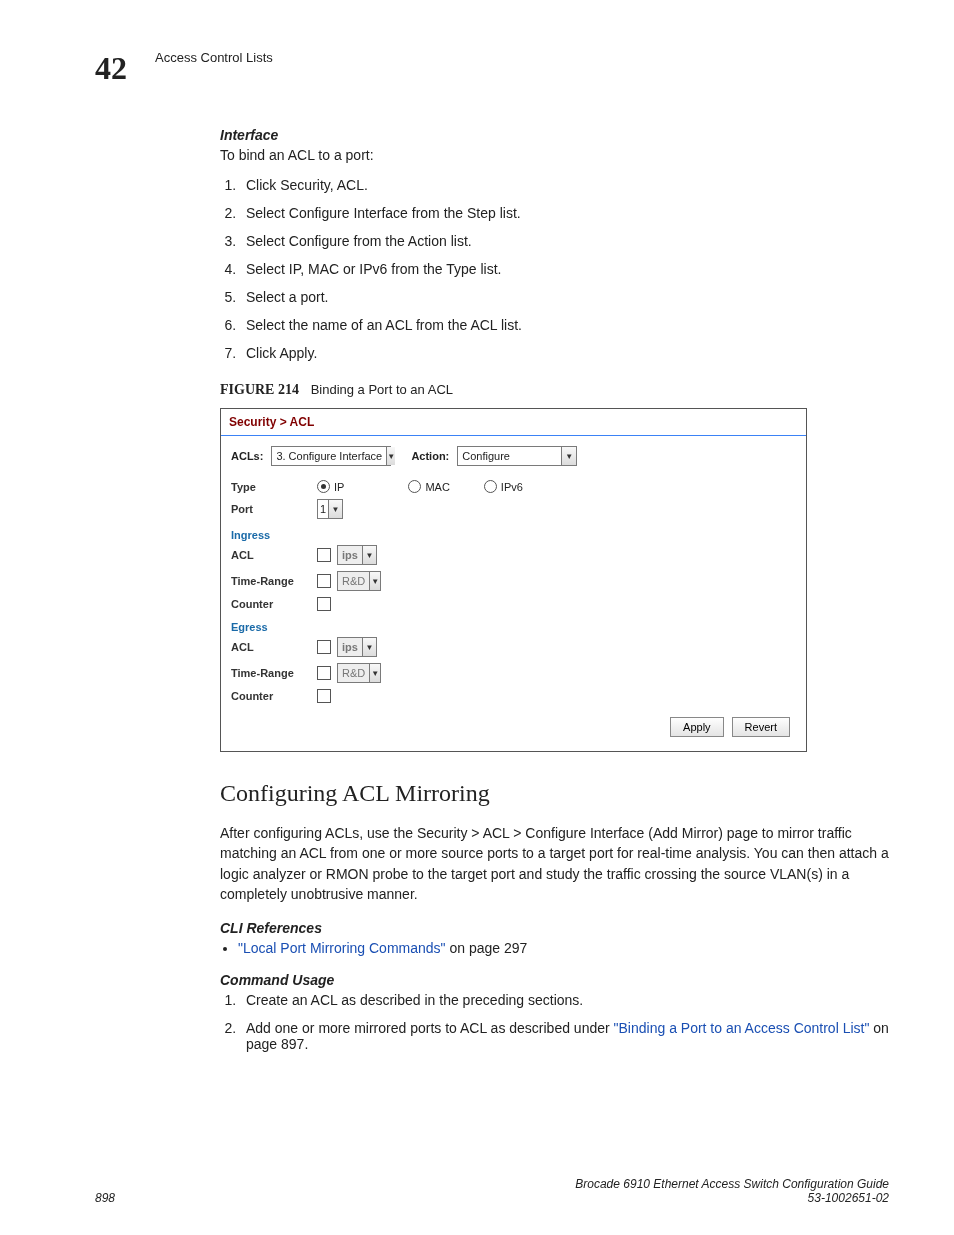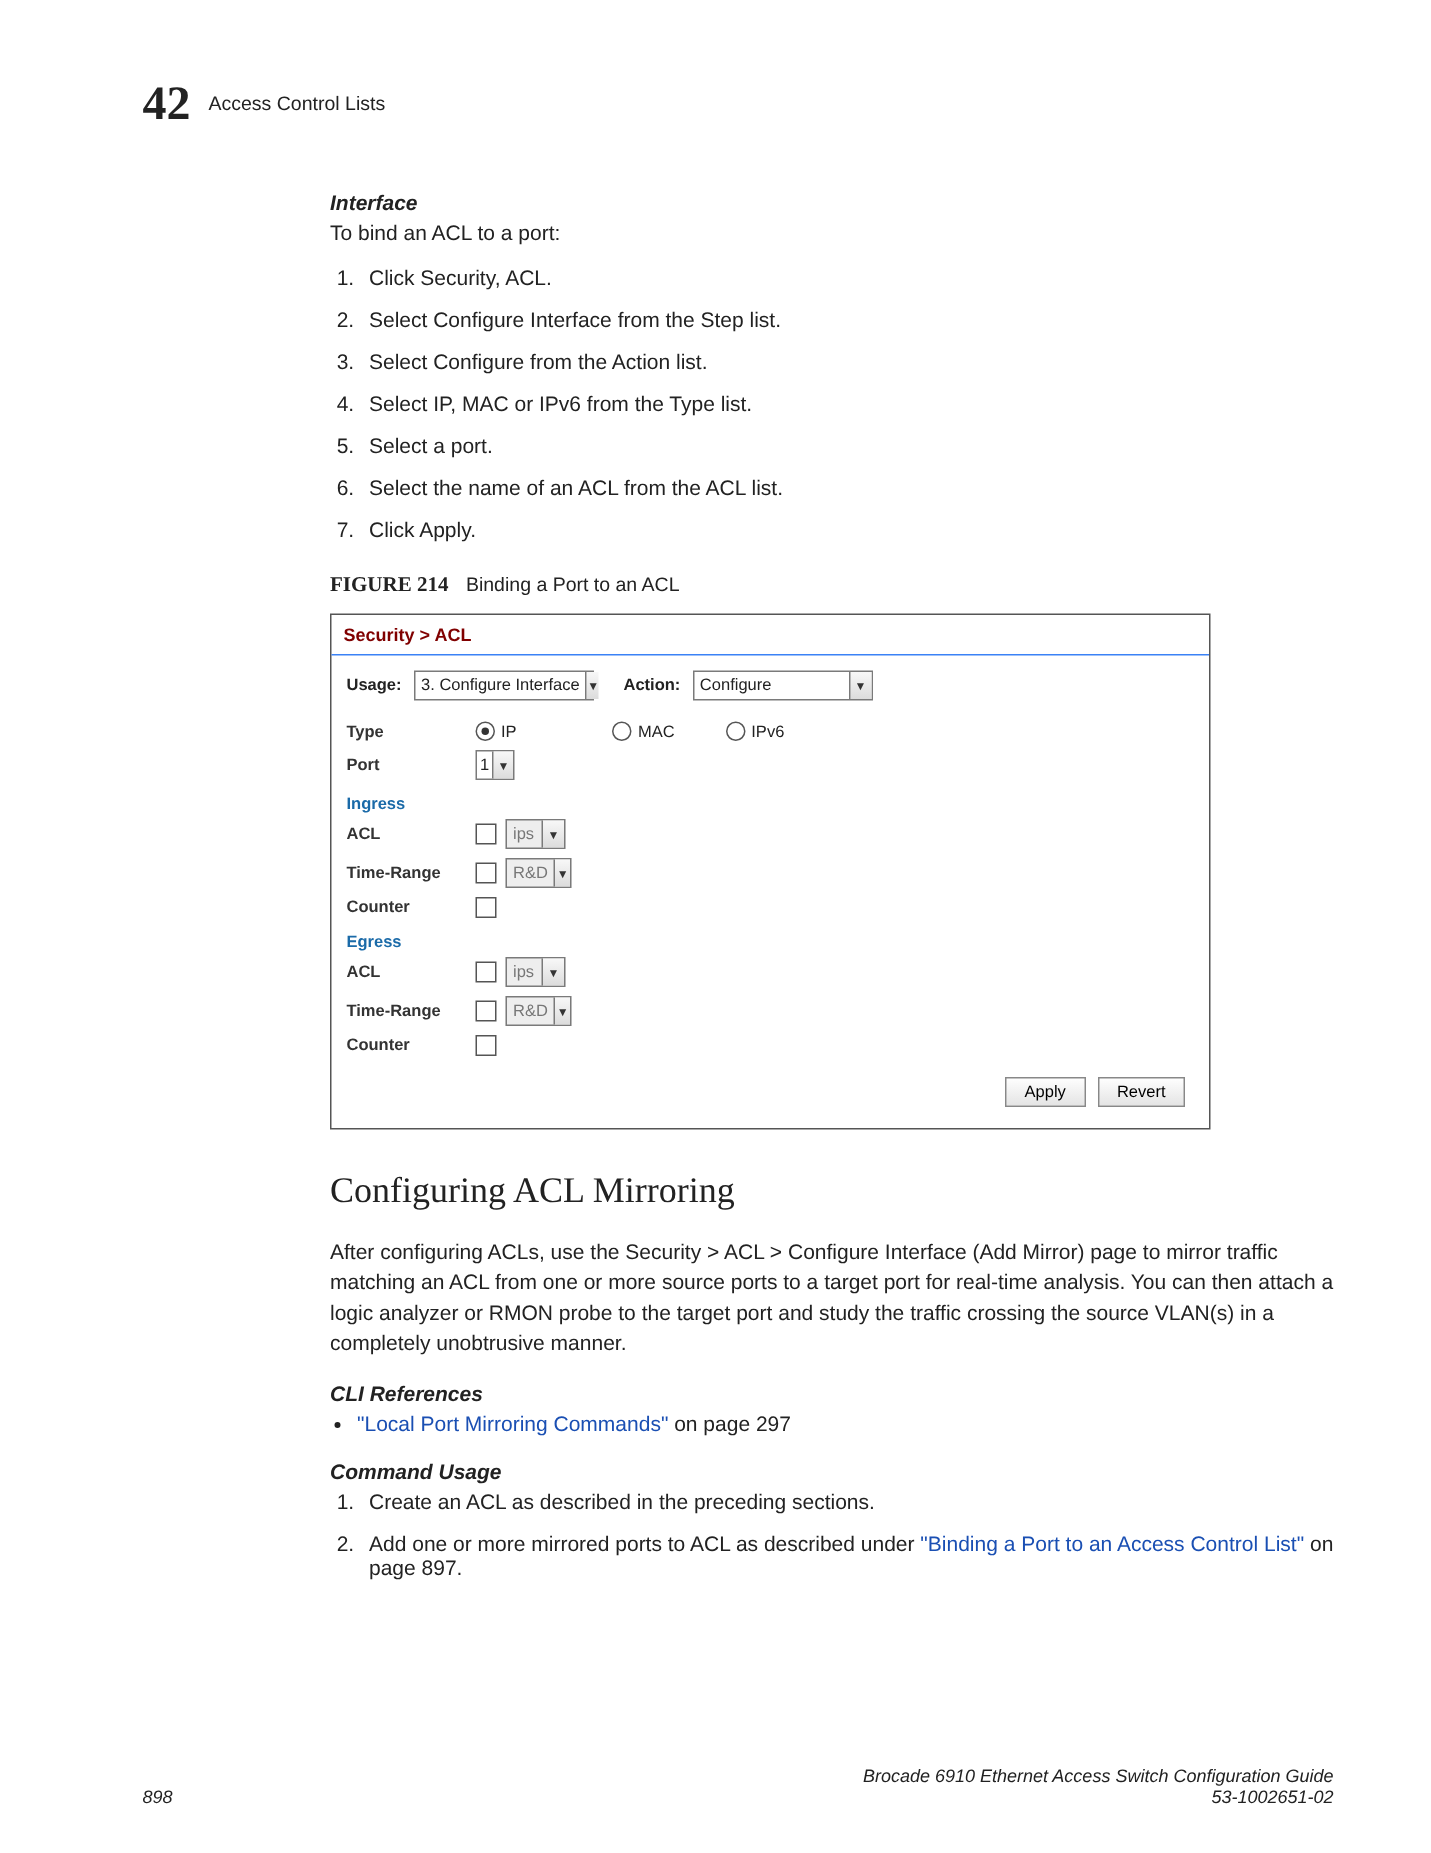--- a/index.html
+++ b/index.html
@@ -12,22 +12,22 @@
     height: 1235px;
   }
   .page {
     padding: 50px 65px 40px 95px;
     position: relative;
     height: 100%;
     box-sizing: border-box;
   }
   .runhead {
     display: flex;
-    align-items: center;
-    gap: 12px;
+    align-items: flex-start;
+    gap: 28px;
     margin-bottom: 40px;
   }
   .chapnum {
     font-family: Georgia, 'Times New Roman', serif;
     font-size: 32px;
     font-weight: bold;
   }
   .chapname {
     font-size: 13px;
   }
@@ -122,21 +122,21 @@
     background: linear-gradient(#f8f8f8,#dcdcdc);
     font-size: 8px;
     color: #333;
   }
   .sel.w-step { width: 118px; }
   .sel.w-step .seltext { flex: 1; }
   .sel.w-action { width: 118px; }
   .sel.w-action .seltext { flex: 1; }
   .sel.small { width: 24px; }
   .sel.small .seltext { flex: 1; padding: 0 2px; }
-  .sel.mid { width: 38px; }
+  .sel.mid { width: 38px; font-weight: bold; }
   .sel.mid .seltext { flex:1; color:#777; }
   .sel.mid2 { width: 42px; align-items: center; }
   .sel.mid2 .seltext { flex:1; color:#777; }
   .sel.dis { background:#eee; }
   .cb {
     width:12px;height:12px;border:1px solid #555;background:#fff;display:inline-block;flex-shrink:0;
   }
   .radio {
     width:11px;height:11px;border:1px solid #555;border-radius:50%;display:inline-flex;align-items:center;justify-content:center;flex-shrink:0;
   }
@@ -206,21 +206,21 @@
 
     <div class="figlabel">
       <span class="figword">FIGURE 214</span>
       &nbsp;&nbsp;<span class="figtitle">Binding a Port to an ACL</span>
     </div>
 
     <div class="figbox">
       <div class="fig-header">Security &gt; ACL</div>
       <div class="fig-body">
         <div class="steprow1">
-          <span class="plainlbl">Usage:</span>
+          <span class="plainlbl">ACLs:</span>
           <span class="sel w-step">
             <span class="seltext">3. Configure Interface</span>
             <span class="arrow">▼</span>
           </span>
           <span style="width:8px"></span>
           <span class="plainlbl">Action:</span>
           <span class="sel w-action">
             <span class="seltext">Configure</span>
             <span class="arrow">▼</span>
           </span>

